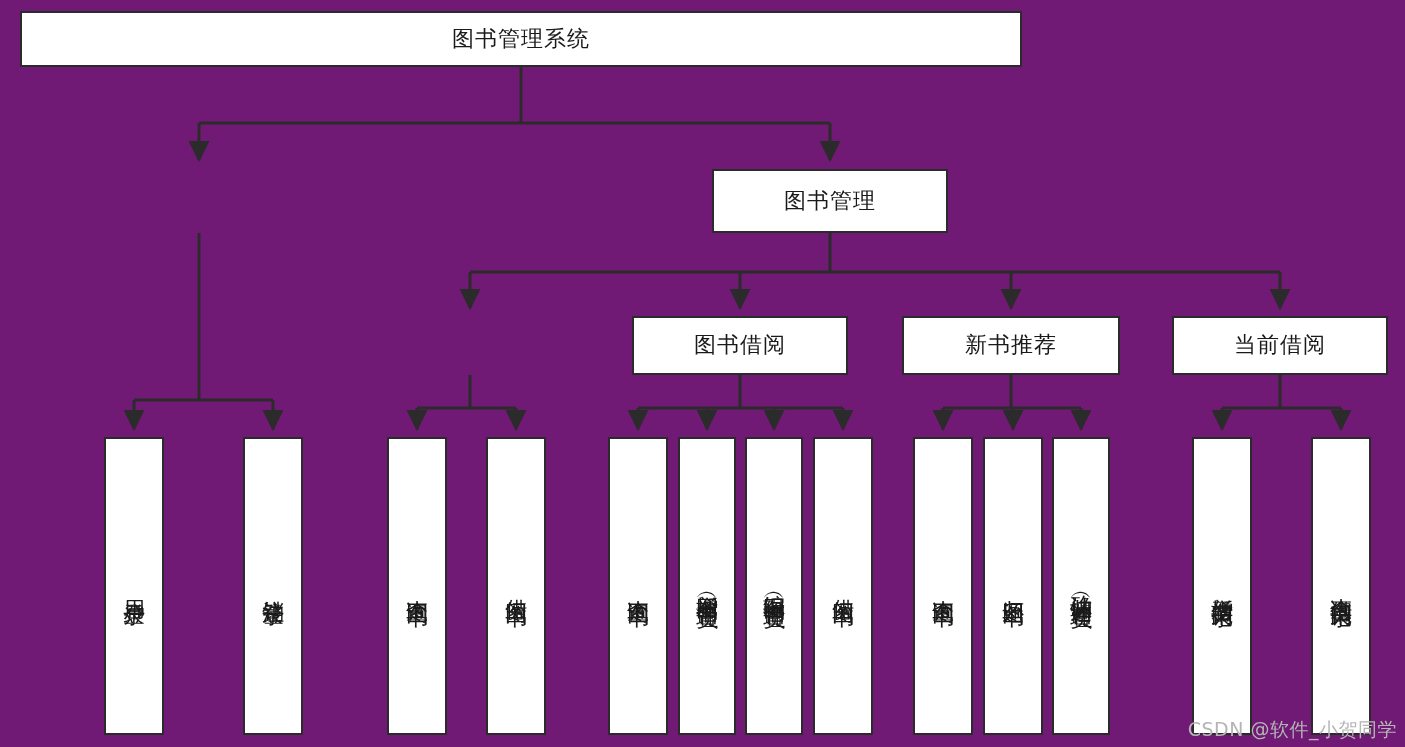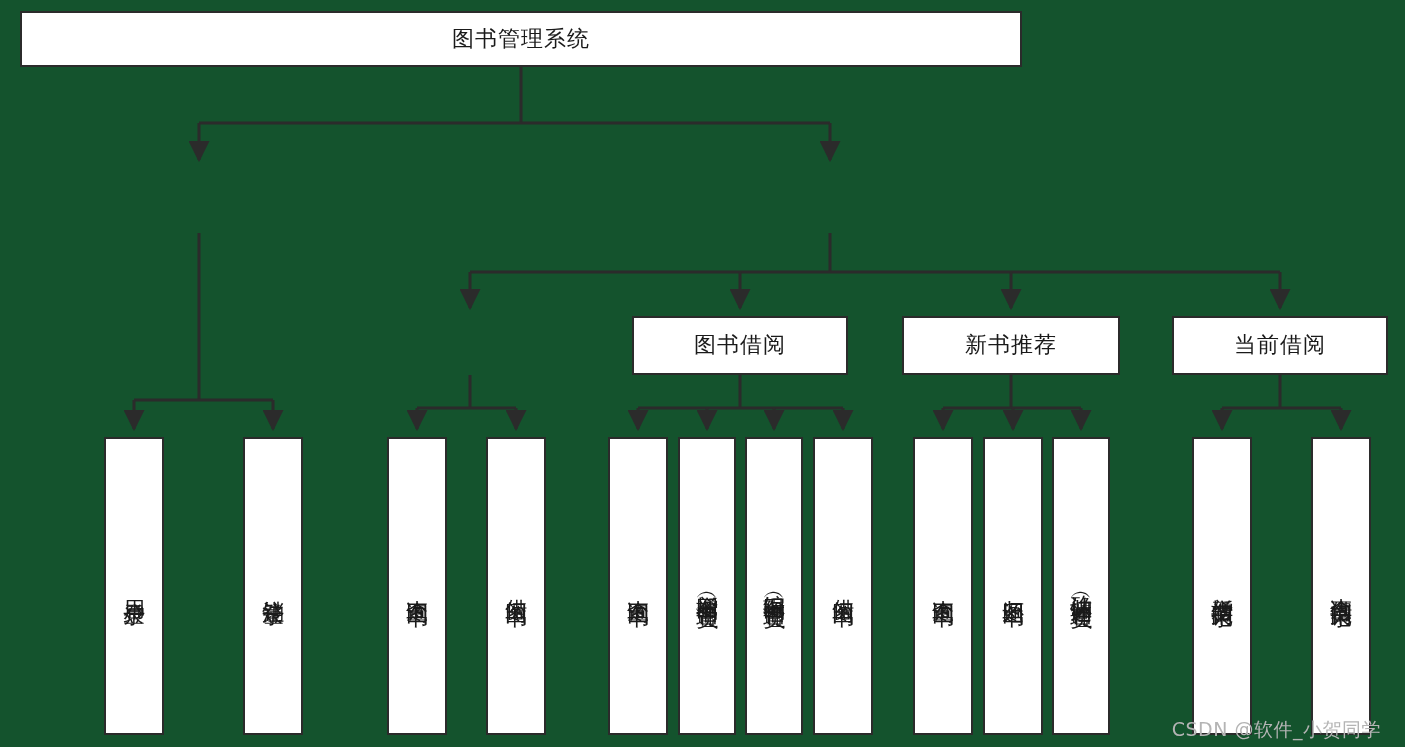--- a/index.html
+++ b/index.html
@@ -7,21 +7,21 @@
     padding: 0;
     background: #ffffff;
   }
   body {
     font-family: "DejaVu Sans", "Liberation Sans", sans-serif;
   }
   #stage {
     position: relative;
     width: 1405px;
     height: 747px;
-    background: #14532d;
+    background: #701a75;
     overflow: hidden;
   }
   .node {
     position: absolute;
     box-sizing: border-box;
     border: 2px solid #2b2b2b;
     background: #ffffff;
     display: flex;
     align-items: center;
     justify-content: center;
@@ -48,21 +48,21 @@
   #wires {
     position: absolute;
     left: 0;
     top: 0;
     width: 1405px;
     height: 747px;
     pointer-events: none;
   }
   .watermark {
     position: absolute;
-    right: 24px;
+    right: 8px;
     bottom: 4px;
     font-size: 19px;
     color: #b4b4b4;
     white-space: nowrap;
     letter-spacing: 0.5px;
   }
 </style>
 </head>
 <body>
 
@@ -113,20 +113,21 @@
 
       <path d="M 1280 375 L 1280 408"></path>
       <path d="M 1222 408 L 1341 408"></path>
       <path d="M 1222 408 L 1222 429" marker-end="url(#arrow)"></path>
       <path d="M 1341 408 L 1341 429" marker-end="url(#arrow)"></path>
     </g>
   </svg>
 
   <div class="node node-h" style="left: 20px; top: 11px; width: 1002px; height: 56px;">图书管理系统</div>
 
+  <div class="node node-h" style="left: 712px; top: 169px; width: 236px; height: 64px;">图书管理</div>
 
   <div class="node node-h" style="left: 632px; top: 316px; width: 216px; height: 59px;">图书借阅</div>
   <div class="node node-h" style="left: 902px; top: 316px; width: 218px; height: 59px;">新书推荐</div>
   <div class="node node-h" style="left: 1172px; top: 316px; width: 216px; height: 59px;">当前借阅</div>
 
   <div class="node node-v" style="left: 104px; top: 437px; width: 60px; height: 298px;">
       <span>用</span>
       <span>户</span>
       <span>登</span>
       <span>录</span>

